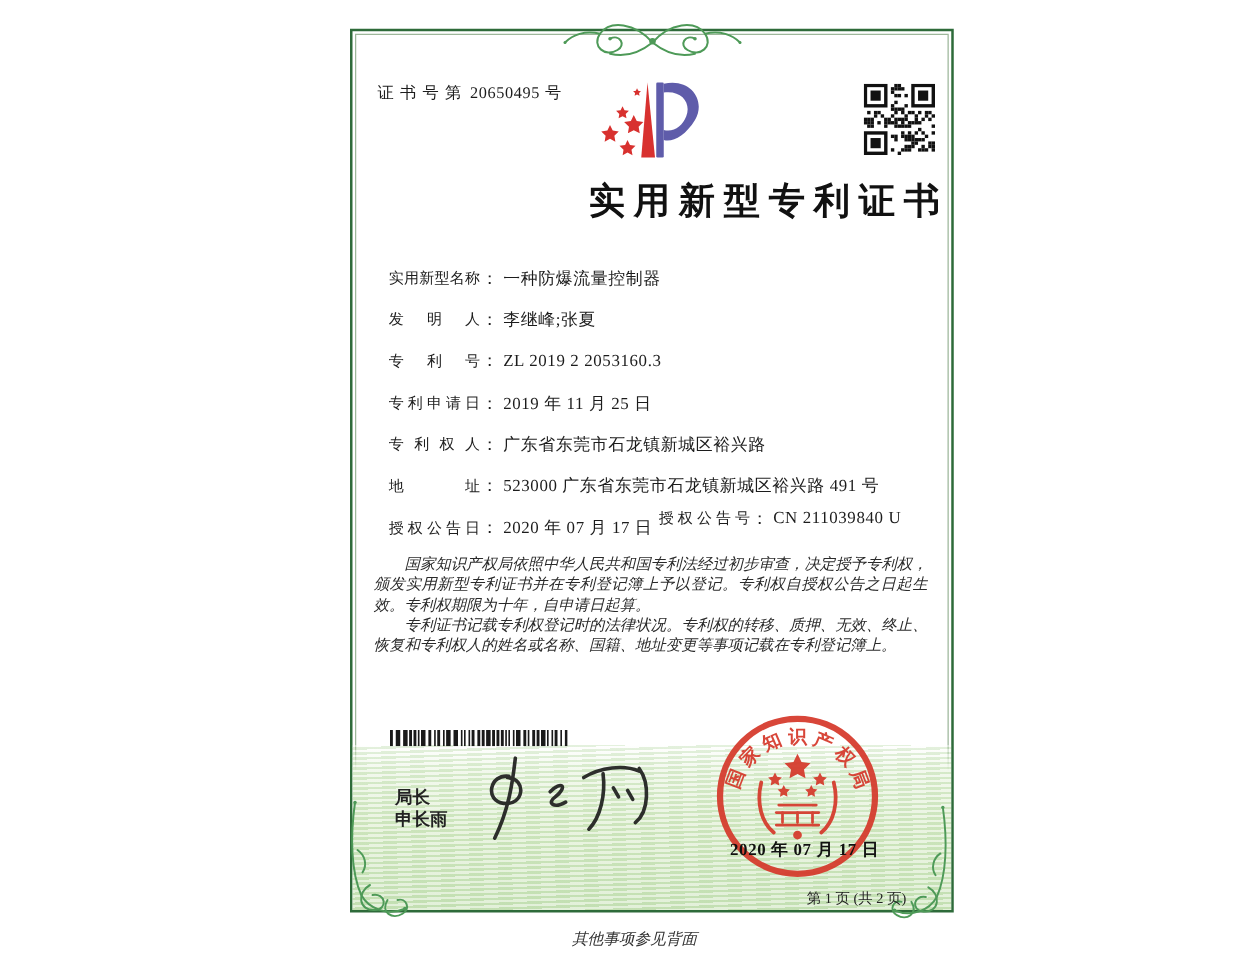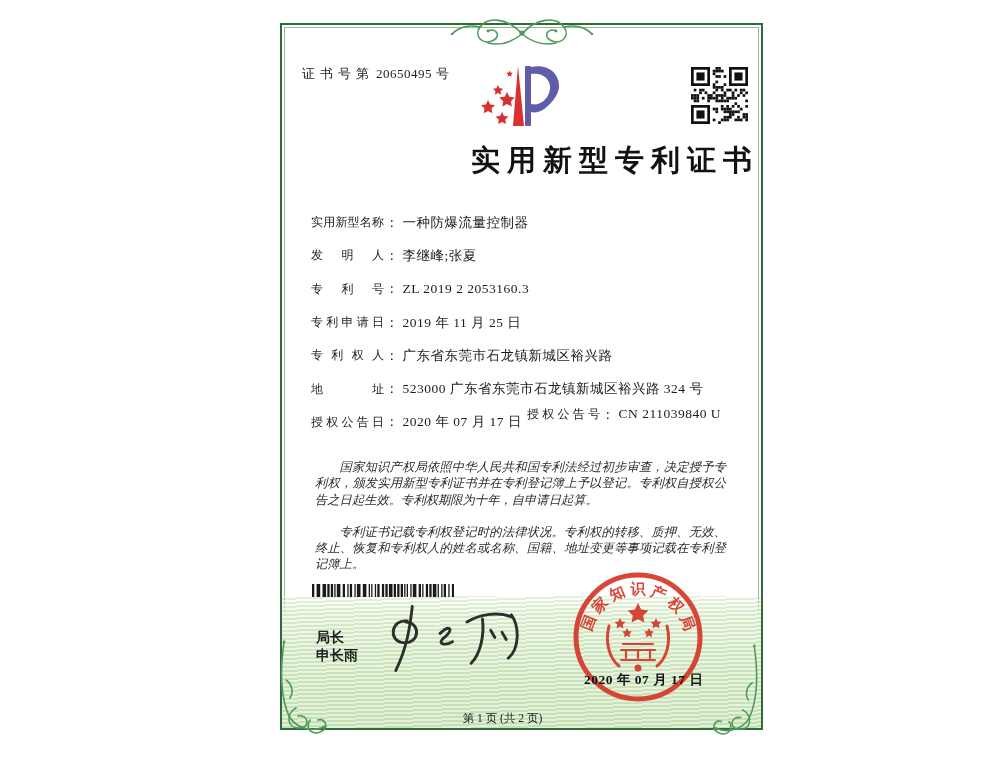--- a/index.html
+++ b/index.html
@@ -42,40 +42,40 @@
     font-size:12px;flex:0 0 auto;
   }
   .colon{margin:0 4px 0 1px;}
   .fvalue{letter-spacing:.5px;}
   .pair2{position:absolute;left:216px;top:0;height:100%;display:flex;align-items:flex-start;}
   
   .body-text{
     position:absolute;left:299px;top:443px;width:443px;
     font-size:12.3px;line-height:16.3px;font-style:italic;color:#2a2a2a;text-align:justify;
   }
-  .body-text p{margin:16px;text-indent:2em;}
+  .body-text p{margin:0;text-indent:2em;}
   
   .barcode{position:absolute;left:312px;top:584px;width:142px;height:13px;}
   .director{
     position:absolute;left:316px;top:628px;
     font-family:"Liberation Sans","DejaVu Sans",sans-serif;
     font-weight:700;font-size:14px;line-height:18px;color:#222;
   }
   .signature{position:absolute;left:372px;top:598px;width:160px;height:78px;}
   .seal{position:absolute;left:563px;top:562px;width:150px;height:150px;}
   .seal-ch{
     font-family:"Liberation Serif","DejaVu Serif",serif;
     font-size:15px;font-weight:700;fill:#d5392b;text-anchor:middle;
   }
   .seal-date{
     position:absolute;left:584px;top:671px;width:140px;font-size:13.5px;font-weight:600;
     color:#111;white-space:nowrap;letter-spacing:.5px;
   }
   .page-num{
-    position:absolute;left:280px;top:711px;width:445px;text-align:center;
+    position:absolute;left:280px;top:711px;width:445px;text-align:right;
     font-size:11.5px;color:#222;
   }
   .back-note{
     position:absolute;left:280px;top:743px;width:455px;text-align:center;
     font-size:12.5px;font-style:italic;color:#333;
   }
   
   .orn{position:absolute;pointer-events:none;}
   .orn-top{left:438px;top:8px;width:168px;height:50px;}
   .orn-bl{left:276px;top:640px;width:62px;height:95px;}
@@ -296,21 +296,21 @@
         <span class="fvalue">2019 年 11 月 25 日</span>
     </div>
     <div class="frow">
       <span class="flabel">专利权人</span>
         <span class="colon">：</span>
         <span class="fvalue">广东省东莞市石龙镇新城区裕兴路</span>
     </div>
     <div class="frow">
       <span class="flabel">地址</span>
         <span class="colon">：</span>
-        <span class="fvalue">523000 广东省东莞市石龙镇新城区裕兴路 324 号</span>
+        <span class="fvalue">523000 广东省东莞市石龙镇新城区裕兴路 491 号</span>
     </div>
     <div class="frow">
       <span class="flabel">授权公告日</span>
         <span class="colon">：</span>
         <span class="fvalue">2020 年 07 月 17 日</span>
       <span class="pair2">
         <span class="flabel">授权公告号</span>
           <span class="colon">：</span>
           <span class="fvalue">CN 211039840 U</span>
       </span>
@@ -412,14 +412,15 @@
           <path d="M94,104 C104,96 108,80 104,64"></path>
         </g>
         <circle cx="75" cy="106" r="3.5" stroke="none"></circle>
       </g>
     </g>
   </svg>
 
   <div class="seal-date">2020 年 07 月 17 日</div>
 
   <div class="page-num">第 1 页 (共 2 页)</div>
+  <div class="back-note">其他事项参见背面</div>
 
 </div>
 
 </body></html>

